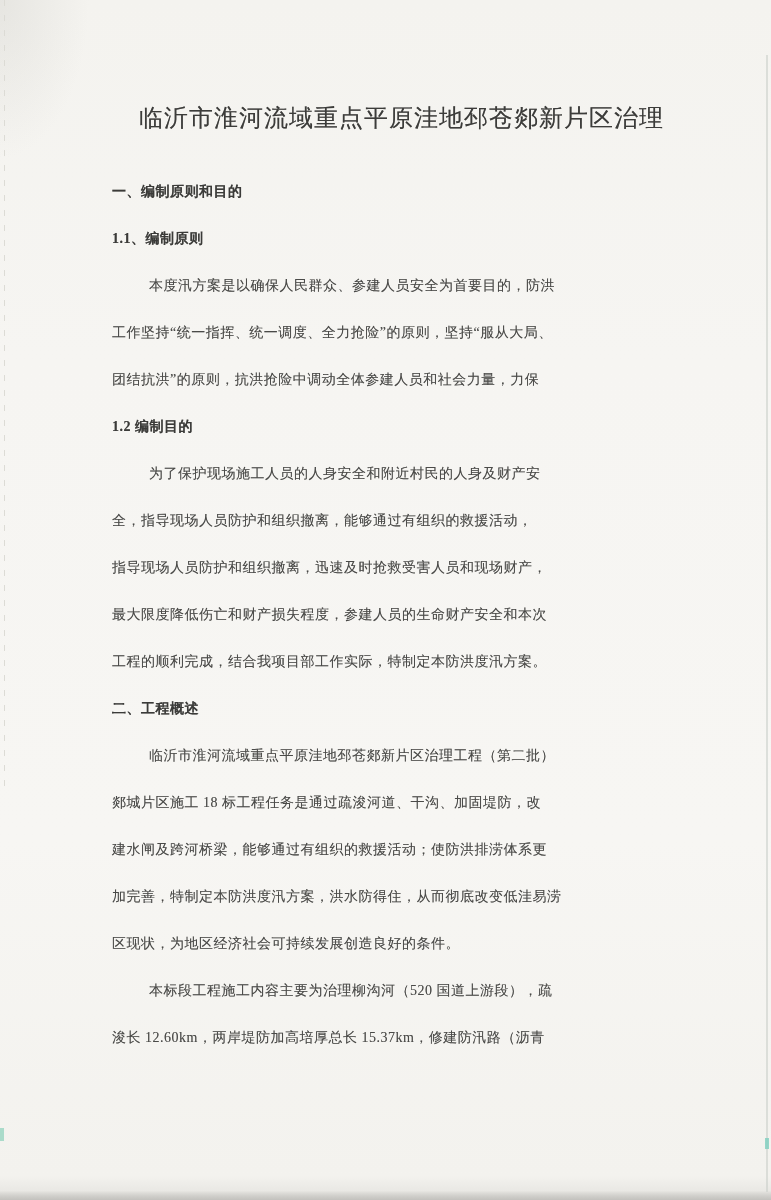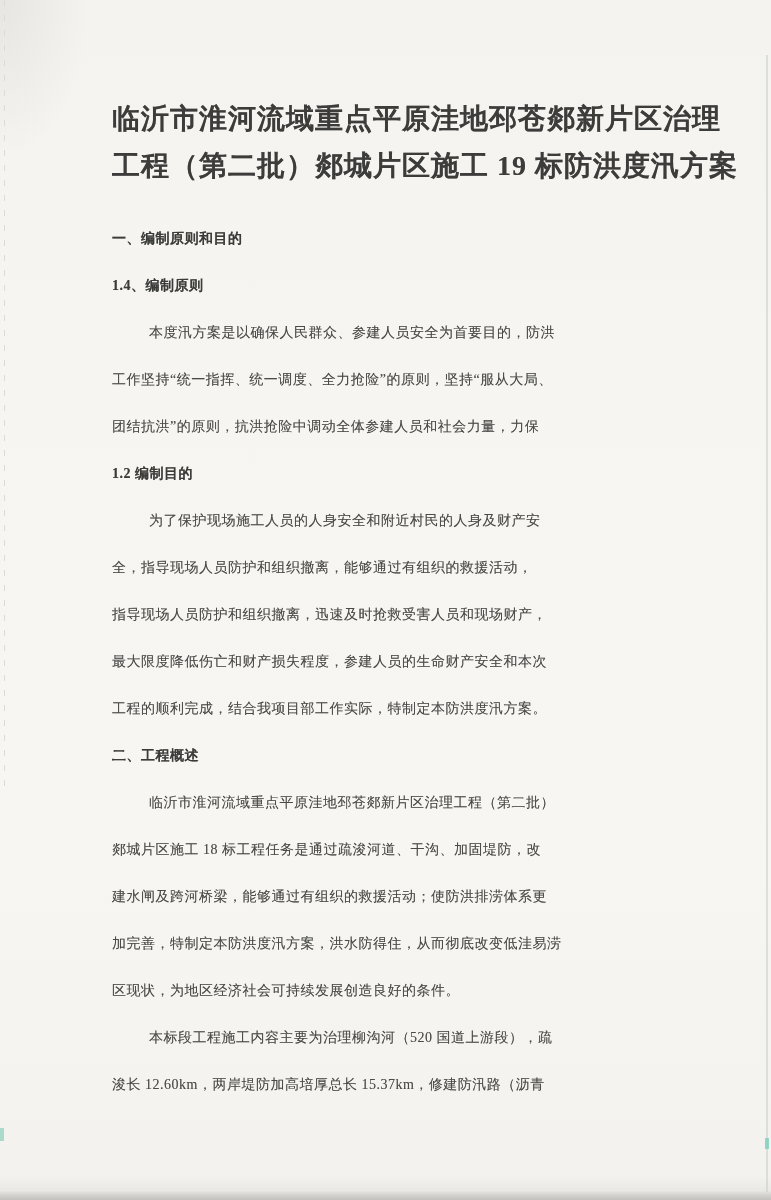--- a/index.html
+++ b/index.html
@@ -20,22 +20,22 @@
   .content {
     position: absolute;
     left: 112px;
     top: 0;
     width: 552px;
   }
   .title-block {
     padding-top: 95px;
   }
   .title-line {
-    font-size: 28px;
-    font-weight: bold;
+    font-size: 24px;
+    font-weight: normal;
     line-height: 47px;
     text-align: right;
     color: #3c3c3a;
     letter-spacing: 1px;
     white-space: nowrap;
     text-shadow: 0 0 0.6px rgba(60,60,58,0.55);
   }
   .body-block {
     margin-top: 26px;
   }
@@ -114,27 +114,26 @@
 <div class="page">
 
   <div class="corner-shade-topleft"></div>
   <div class="edge-left-dotted"></div>
   <div class="edge-right-line"></div>
 
   <div class="content">
 
     <div class="title-block">
       <div class="title-line">临沂市淮河流域重点平原洼地邳苍郯新片区治理</div>
-      <div class="title-line">工程（第二批）郯城片区施工 19 标防洪度汛方案</div>
     </div>
 
     <div class="body-block">
 
       <div class="line heading">一、编制原则和目的</div>
-      <div class="line heading">1.4、编制原则</div>
+      <div class="line heading">1.1、编制原则</div>
 
       <div class="line indent">本度汛方案是以确保人民群众、参建人员安全为首要目的，防洪</div>
       <div class="line">工作坚持“统一指挥、统一调度、全力抢险”的原则，坚持“服从大局、</div>
       <div class="line">团结抗洪”的原则，抗洪抢险中调动全体参建人员和社会力量，力保</div>
 
       <div class="line heading">1.2 编制目的</div>
 
       <div class="line indent">为了保护现场施工人员的人身安全和附近村民的人身及财产安</div>
       <div class="line">全，指导现场人员防护和组织撤离，能够通过有组织的救援活动，</div>
       <div class="line">指导现场人员防护和组织撤离，迅速及时抢救受害人员和现场财产，</div>

